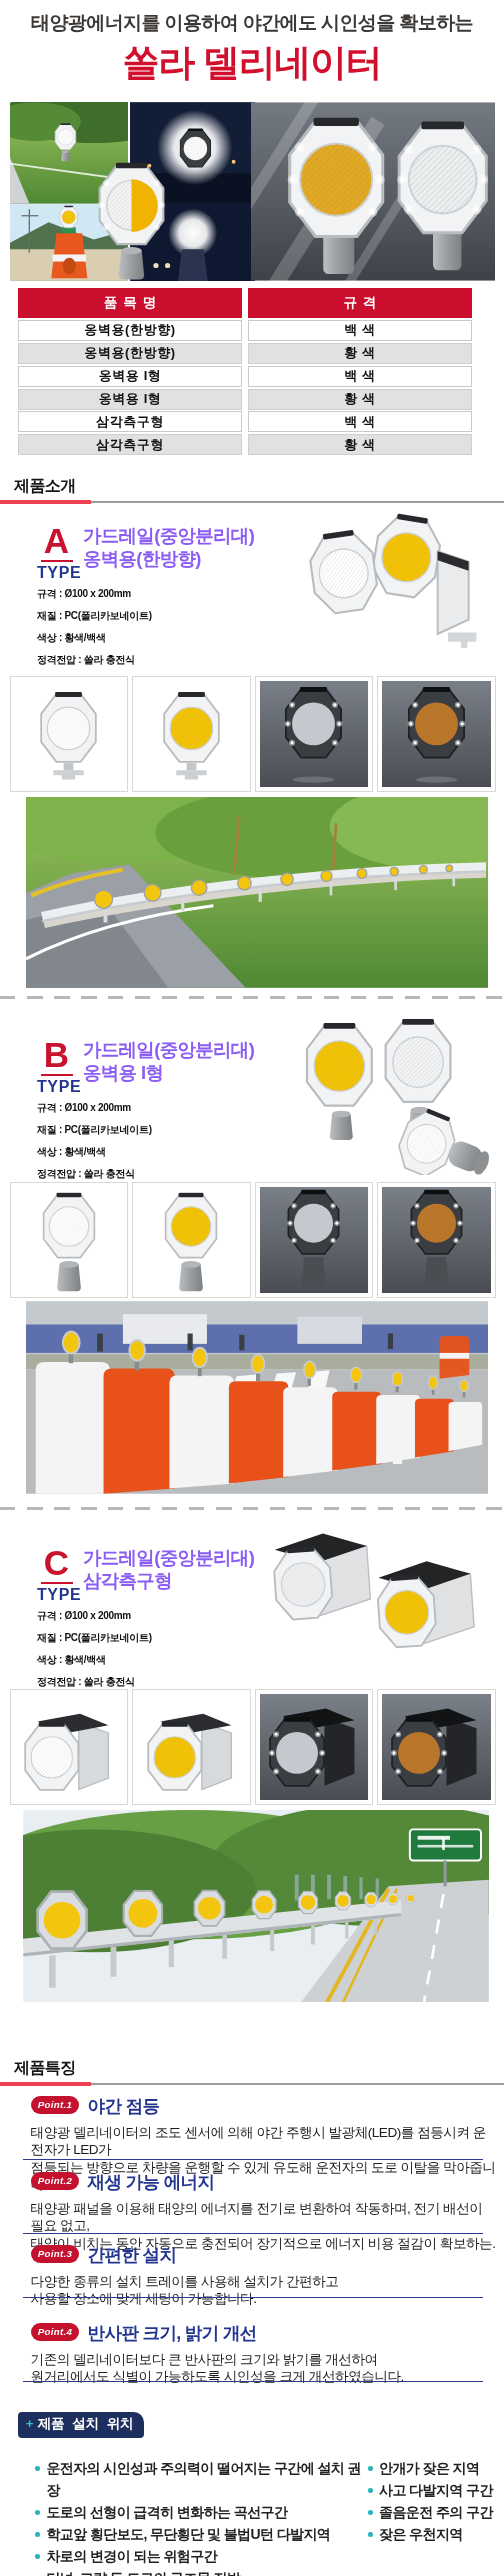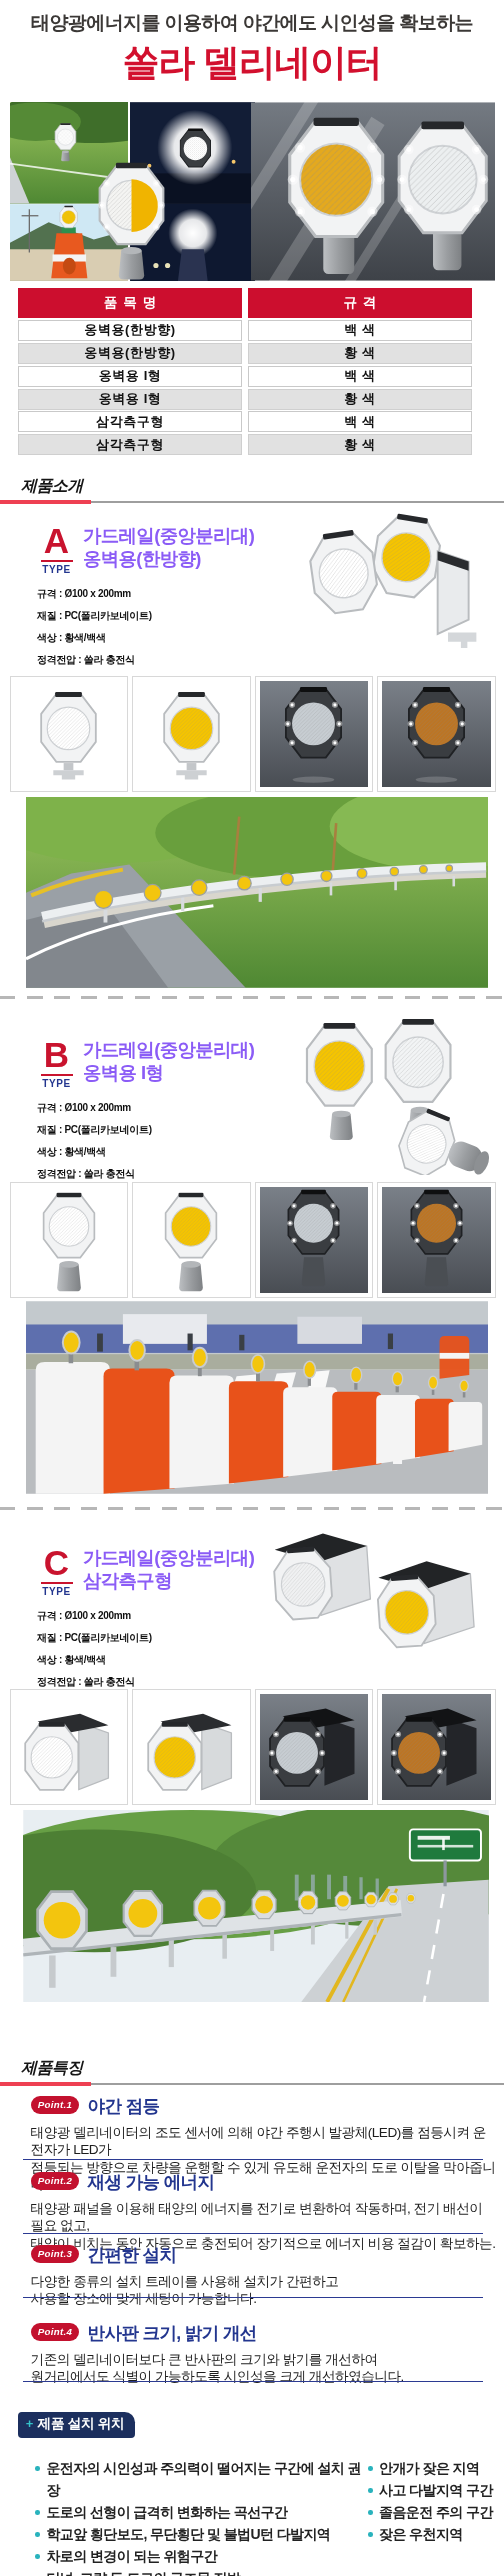--- a/index.html
+++ b/index.html
@@ -18,30 +18,30 @@
 
   
   .spec-table{top:288px;left:18px;width:454px;display:grid;grid-template-columns:1fr 1fr;column-gap:5.8px;row-gap:1.9px;}
   .st-cell{display:flex;align-items:center;justify-content:center;font-weight:800;box-sizing:border-box;}
   .st-head{background:#cc0e2e;color:#fff;height:30px;font-size:13.6px;letter-spacing:5.8px;padding-left:5.8px;}
   .st-data{height:21px;border:0.6px solid #c9c9c9;font-size:13px;color:#111;letter-spacing:0.6px;}
   .row-a{background:#ffffff;}
   .row-b{background:#e1e1e1;border-color:#cfcfcf;}
 
   
-  .sec-head{left:21px;font-size:16px;font-weight:800;color:#151515;letter-spacing:-0.6px;font-style:italic;}
+  .sec-head{left:14px;font-size:16px;font-weight:800;color:#151515;letter-spacing:-0.6px;}
   .hdiv{left:0;width:504px;height:1.9px;background:#9e9e9e;}
   .hdiv::before{content:"";position:absolute;left:0;top:-0.6px;width:91px;height:3.2px;background:#ee4052;}
 
   
   .product{left:0;width:504px;}
   .type-badge{position:absolute;left:37px;top:7.8px;width:39px;text-align:center;}
   .type-letter{font-size:35px;line-height:34px;font-weight:900;color:#c9132e;}
   .type-underline{width:32px;height:2.6px;background:#c9132e;margin:1.9px auto 1.3px;}
-  .type-label{font-size:10px;font-weight:800;color:#23368f;letter-spacing:0.6px;text-align:center;}
+  .type-label{font-size:16px;font-weight:800;color:#23368f;letter-spacing:0.6px;text-align:center;}
   .ptitle{position:absolute;left:83px;top:9px;font-size:18.4px;line-height:22.6px;font-weight:800;color:#8b5cf6;letter-spacing:-0.6px;}
   .pspecs{position:absolute;left:37px;top:67px;font-size:10px;line-height:22px;font-weight:700;color:#101010;letter-spacing:-0.3px;}
   .pphoto{overflow:visible;}
   .pphoto svg{display:block;width:100%;height:100%;}
 
   
   .img-row{left:9.7px;width:486px;height:116px;display:grid;grid-template-columns:repeat(4,1fr);gap:3.9px;}
   .img-box{border:0.6px solid #d8d8d8;background:#fff;display:flex;align-items:flex-end;justify-content:center;box-sizing:border-box;overflow:hidden;}
   .img-box.dark{padding:3.9px;background:linear-gradient(180deg,#7c828a,#474b51);background-clip:content-box;align-items:flex-end;}
   .img-box svg{display:block;}
@@ -54,21 +54,21 @@
   .dash{left:0;width:504px;height:3.2px;background:repeating-linear-gradient(90deg,#b7b7b7 0 15.5px,transparent 15.5px 27px);}
 
   
   .point{left:22.6px;width:466px;margin-left:8px;}
   .point-badge{display:inline-block;background:#c3112e;color:#fff;font-size:9.7px;font-weight:700;font-style:italic;padding:3.2px 7.1px 3.9px;border-radius:9.7px;vertical-align:3.9px;letter-spacing:0.3px;}
   .point-title{font-size:17.5px;font-weight:800;color:#23368f;margin-left:8.4px;letter-spacing:-0.6px;}
   .point-body{margin-top:5.8px;font-size:13.6px;line-height:17.5px;font-weight:500;color:#1d1d1d;white-space:pre-line;letter-spacing:-0.5px;}
   .bdiv{left:22.6px;width:460px;height:0;border-top:1.3px solid #2b3a92;}
 
   
-  .install-badge{left:18px;background:#1c2f5e;color:#fff;font-size:13.6px;font-weight:800;padding:3.2px 11px 5.2px 7.8px;border-radius:3.9px 10.3px 3.9px 3.9px;letter-spacing:-0.3px;}
+  .install-badge{left:18px;background:#1c2f5e;color:#fff;font-size:13.6px;font-weight:800;padding:3.2px 11px 5.2px 7.8px;border-radius:3.9px 10.3px 3.9px 3.9px;letter-spacing:-0.3px;font-family:Liberation Mono, monospace;}
   .install-badge .plus{color:#35c2c9;font-weight:900;margin-right:4.5px;font-size:13px;}
   .install-list{margin:16px;padding:0;list-style:none;}
   .install-list li{display:flex;gap:6.5px;font-size:14px;line-height:22px;font-weight:600;color:#222;letter-spacing:-0.6px;}
   .install-list .dot{flex:0 0 auto;width:4.5px;height:4.5px;border-radius:50%;background:#29b3bd;margin-top:9px;}
 </style>
 </head>
 <body>
 
 <svg width="0" height="0" style="position:absolute" aria-hidden="true">
   <defs>

